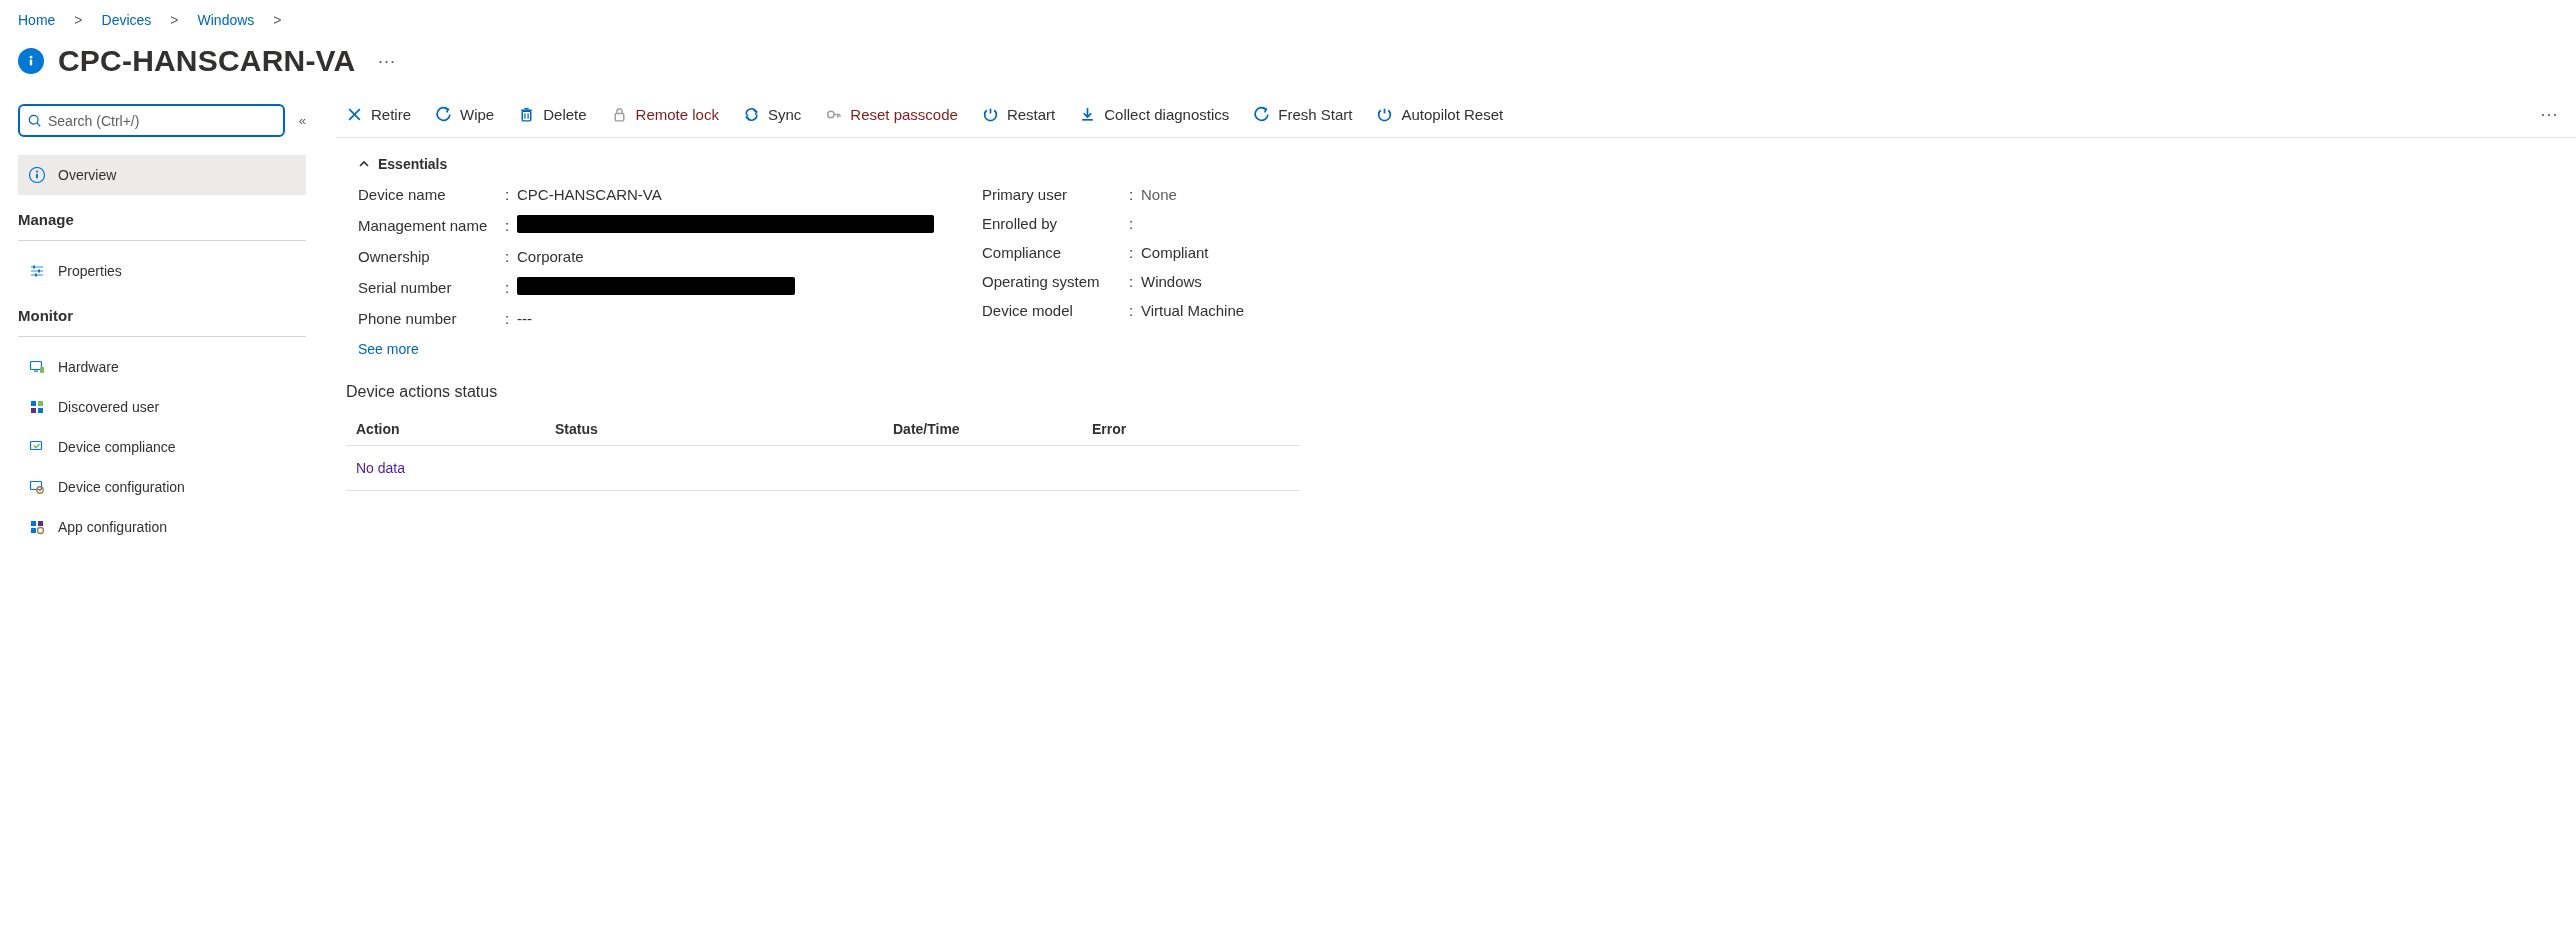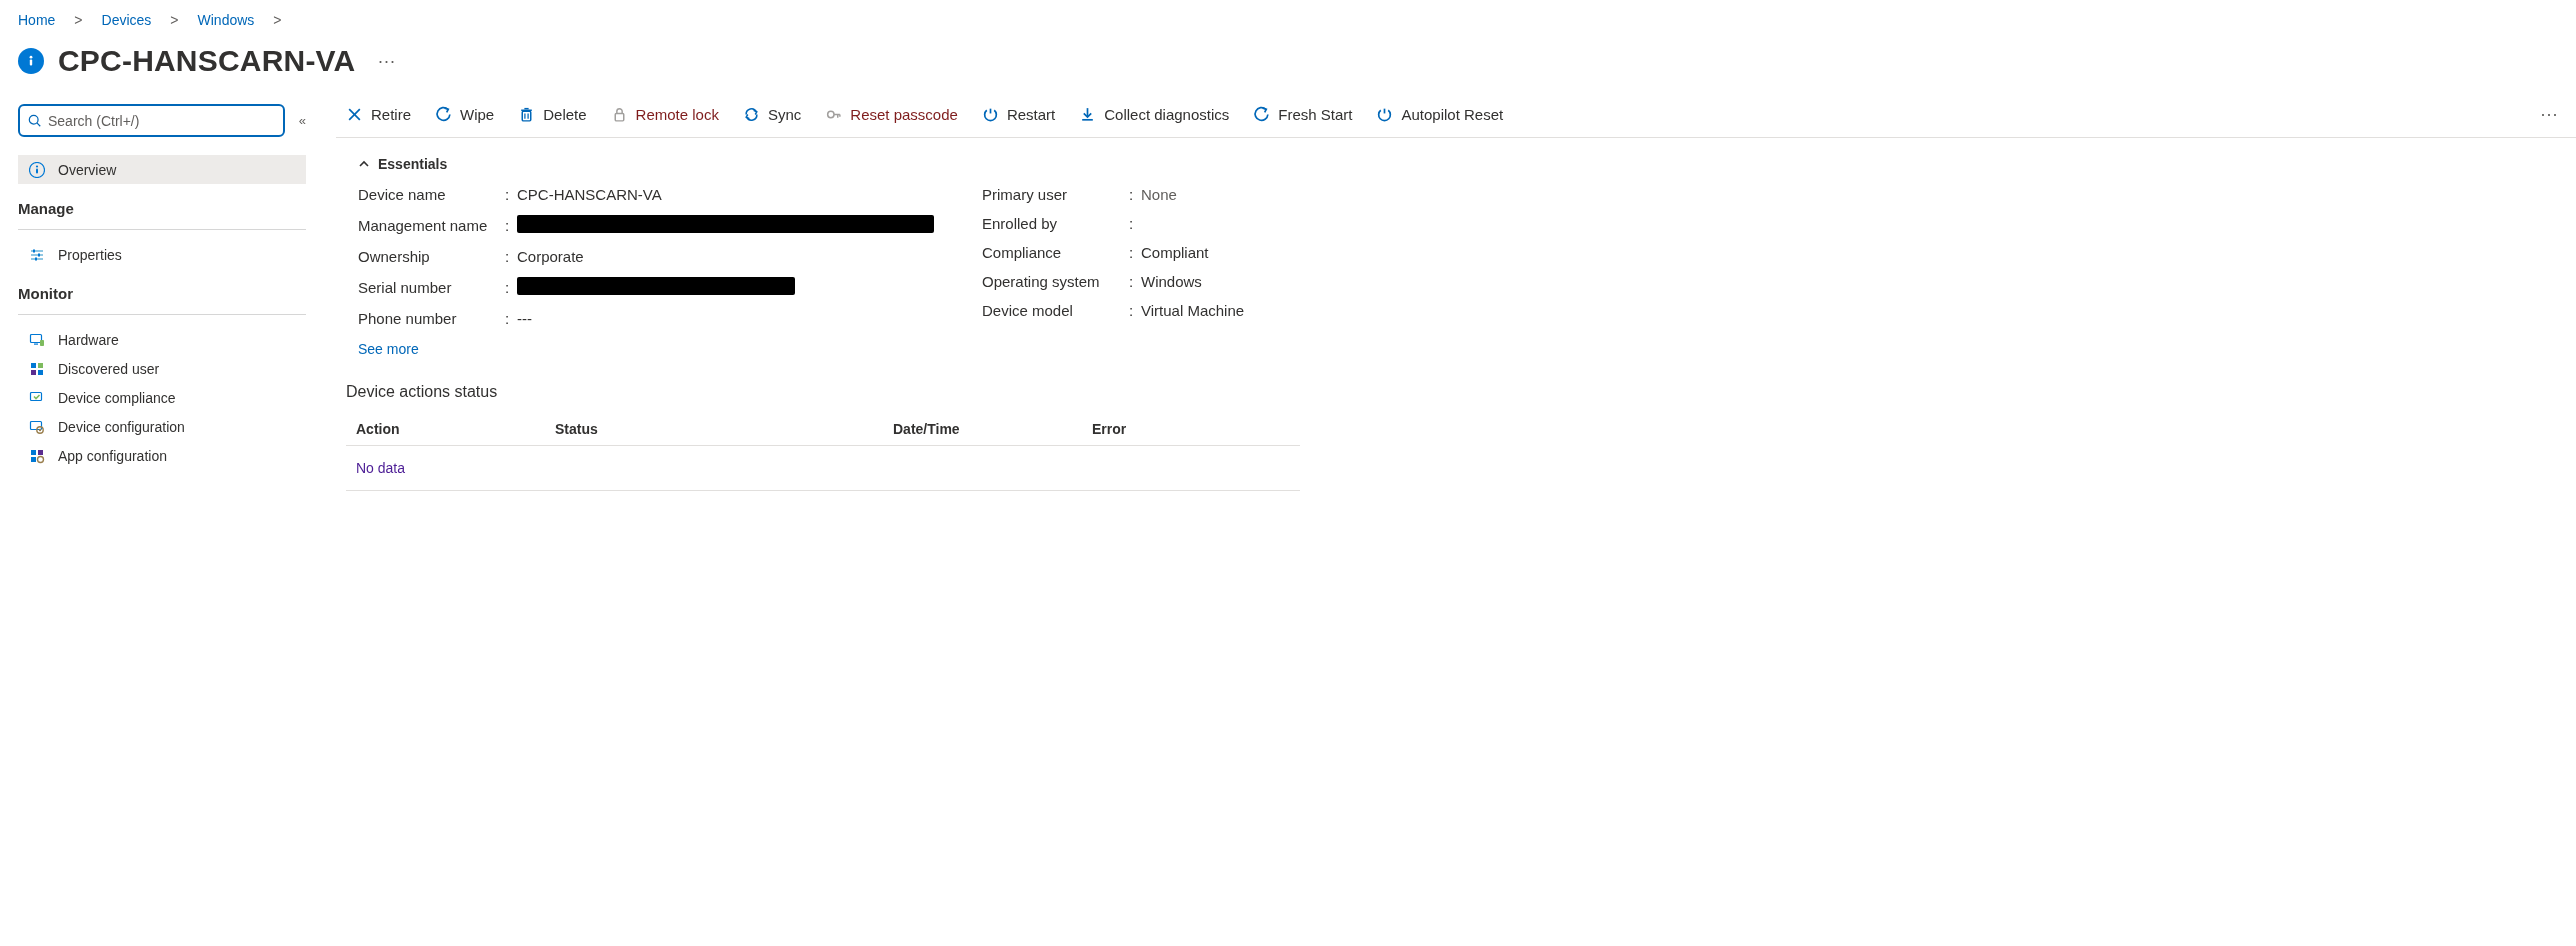--- a/index.html
+++ b/index.html
@@ -13,21 +13,21 @@
     .info-badge svg{fill:#fff}
     .page-title{font-size:30px;font-weight:600;letter-spacing:0.2px}
     .dots{font-size:18px;color:#605e5c;cursor:pointer;margin-left:8px}
     .body{display:flex;gap:30px;align-items:flex-start}
     .side{width:288px;flex-shrink:0}
     .search-wrap{display:flex;align-items:center;gap:14px;margin-bottom:18px}
     .search-box{flex:1;display:flex;align-items:center;border:2px solid #0067b8;border-radius:6px;height:33px;padding:0 8px;gap:6px}
     .search-box input{flex:1;border:none;outline:none;font-size:14px;color:#605e5c}
     .search-box input::placeholder{color:#605e5c}
     .collapse-side{color:#605e5c;cursor:pointer;font-size:13px}
-    .nav-item{display:flex;align-items:center;gap:12px;height:29px;padding:0 10px;cursor:pointer}
+    .nav-item{display:flex;align-items:center;gap:12px;height:40px;padding:0 10px;cursor:pointer}
     .nav-item.active{background:#edebe9}
     .nav-item .ic{width:18px;display:flex;justify-content:center;align-items:center}
     .sec-head{font-weight:600;padding:6px 0 8px 0;margin-top:10px;font-size:15px}
     .sec-hr{border:none;border-top:1px solid #d6d6d6;margin:4px 0 10px 0}
     .main{flex:1;min-width:0}
     .cmd-bar{display:flex;align-items:center;gap:24px;border-bottom:1px solid #e1dfdd;padding:0 0 12px 10px}
     .cmd{display:flex;align-items:flex-end;gap:8px;cursor:pointer;font-size:15px;color:#323130}
     .cmd.disabled{color:#7f1d1d;cursor:default}
     .cmd svg{width:17px;height:17px}
     .cmd.disabled svg{stroke:#a19f9d;fill:#a19f9d}

